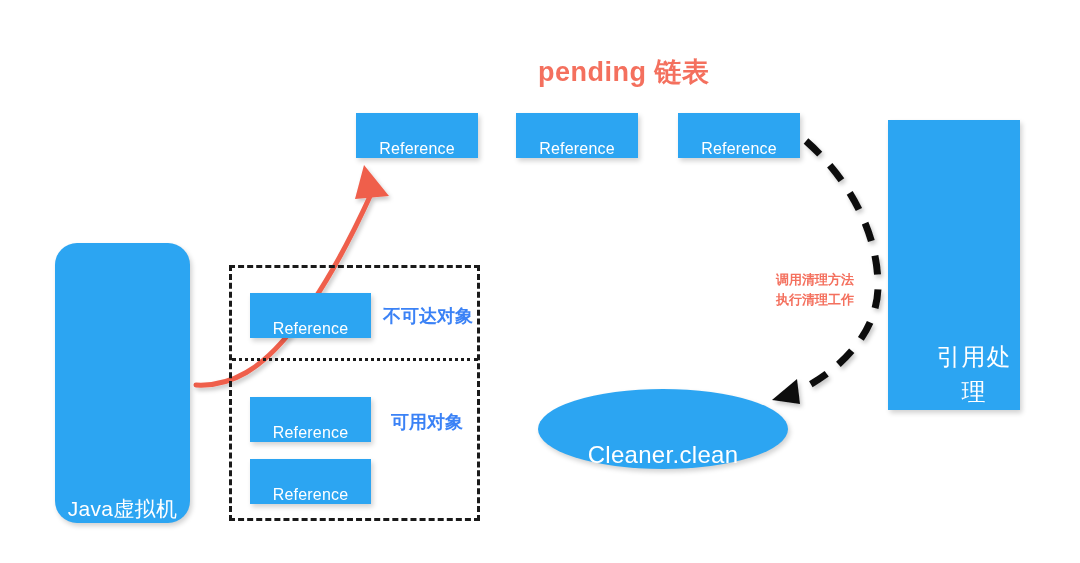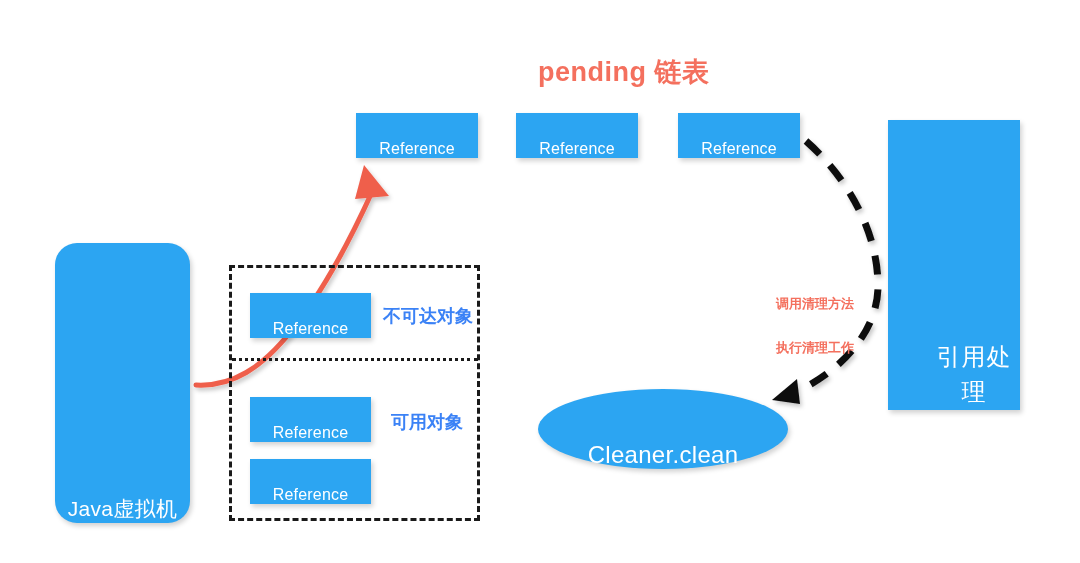--- a/index.html
+++ b/index.html
@@ -114,21 +114,21 @@
   }
   
   .label-red {
     color: #f4705e;
     font-size: 13px;
     font-weight: bold;
     line-height: 1.55;
     white-space: nowrap;
     text-align: center;
   }
-  .label-red > span { display: block; margin-top: 24px; }
+  .label-red > span { display: block; }
 
   svg.overlay {
     position: absolute;
     left: 0; top: 0;
     width: 1080px;
     height: 563px;
     pointer-events: none;
   }
 </style>
 </head>

